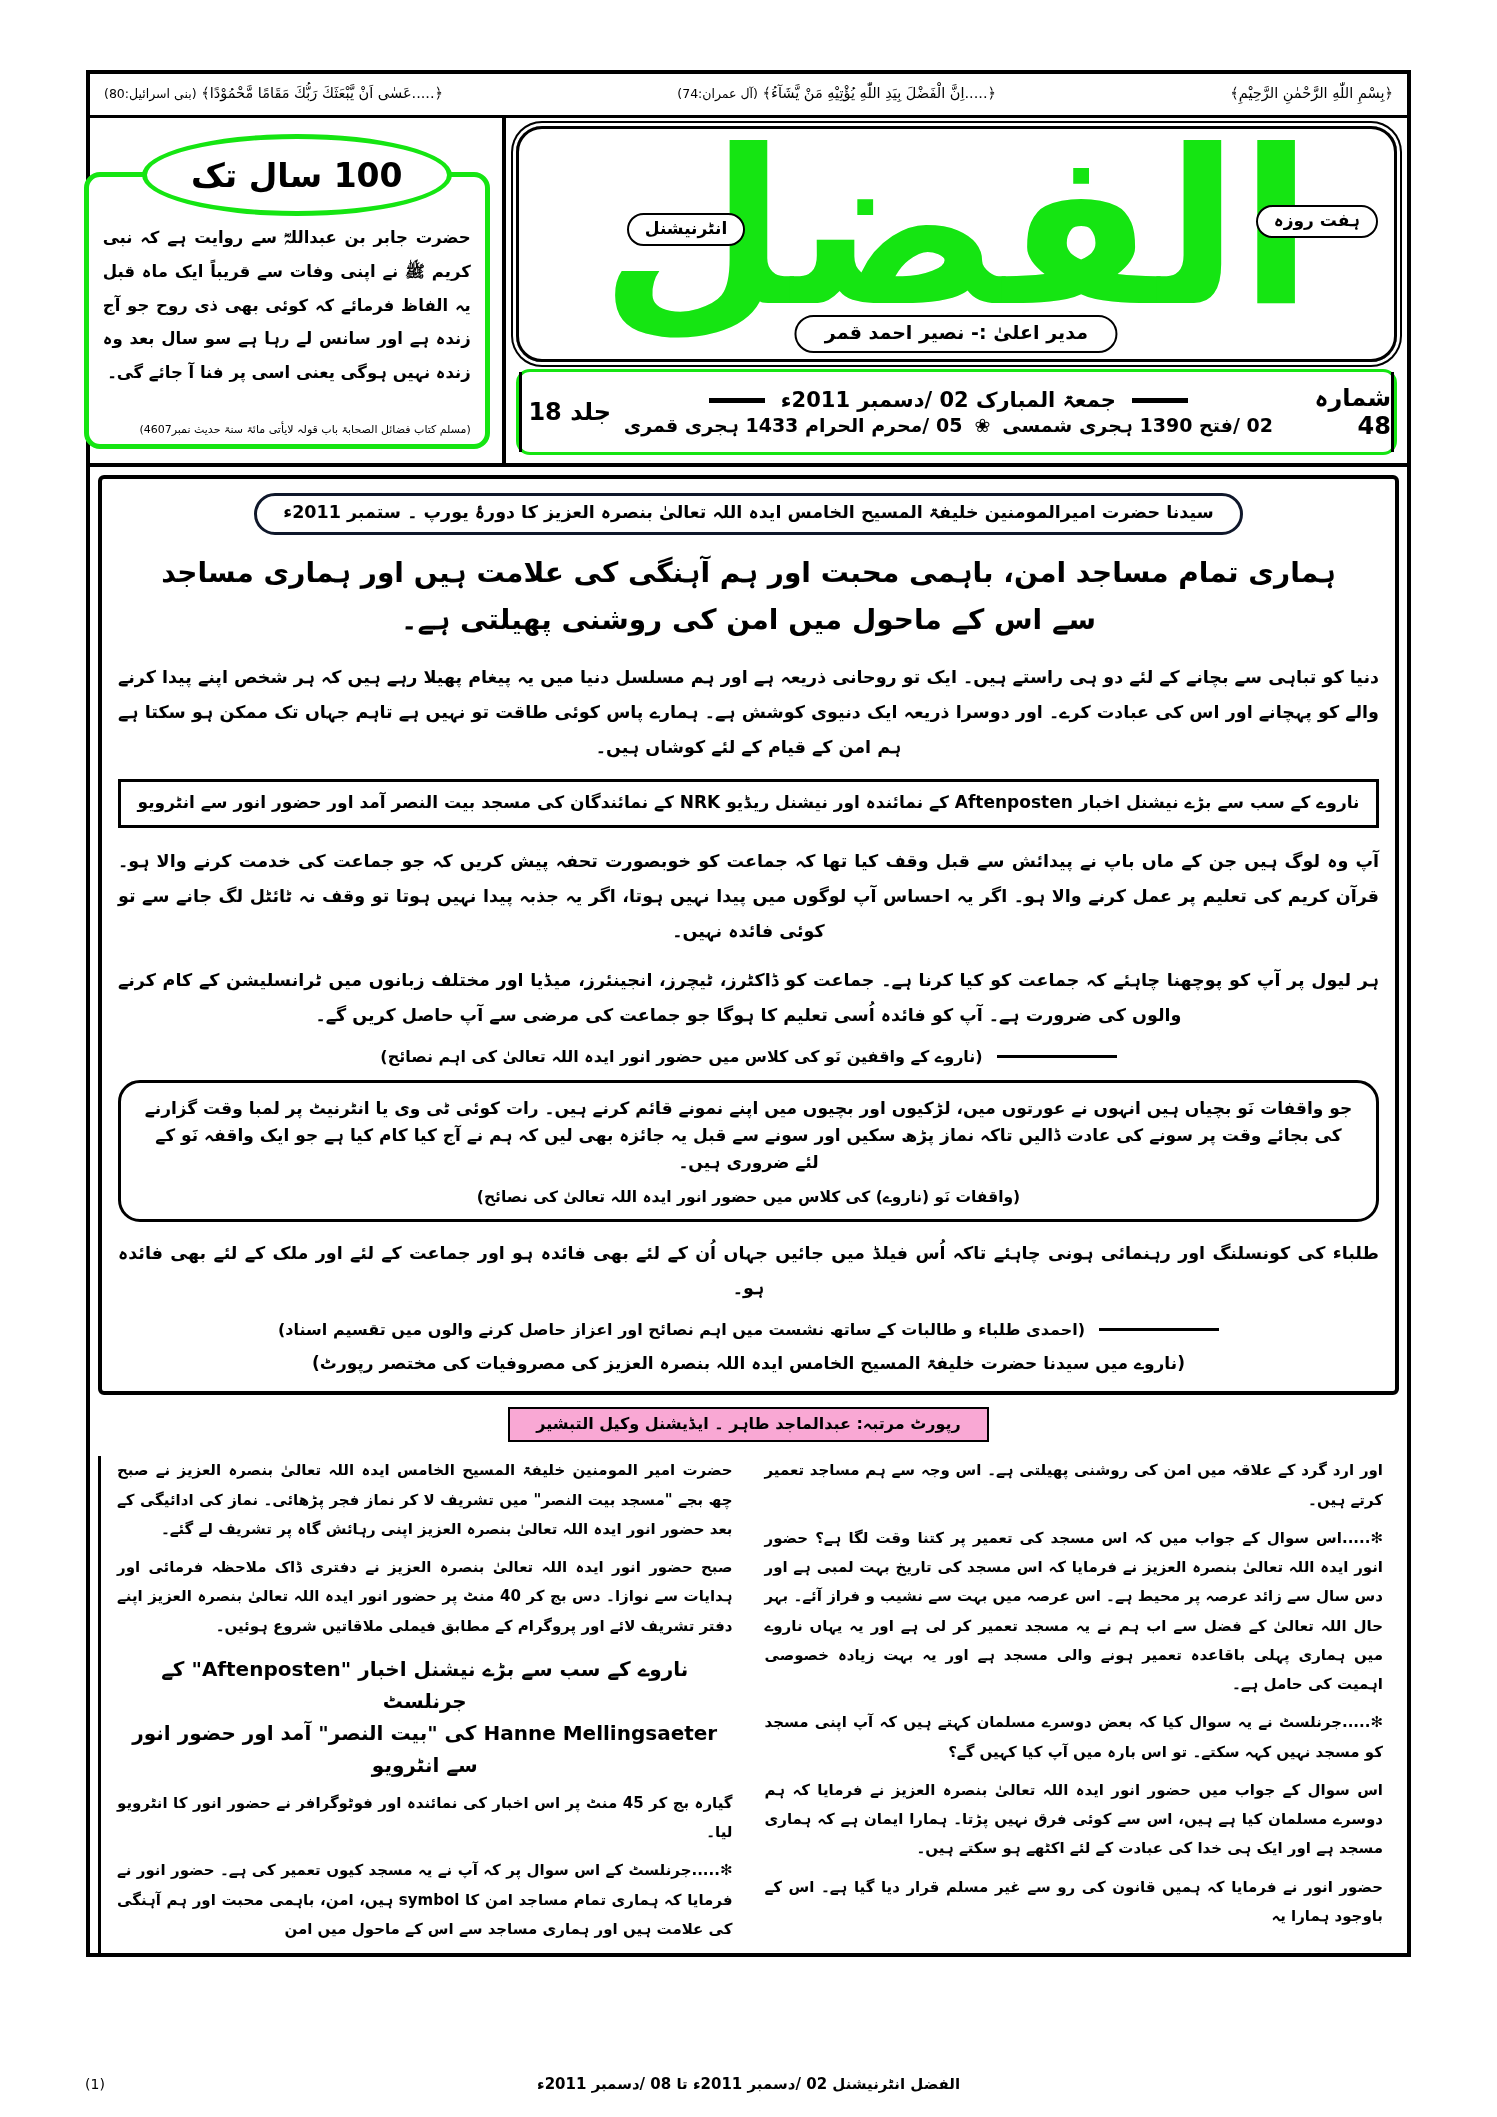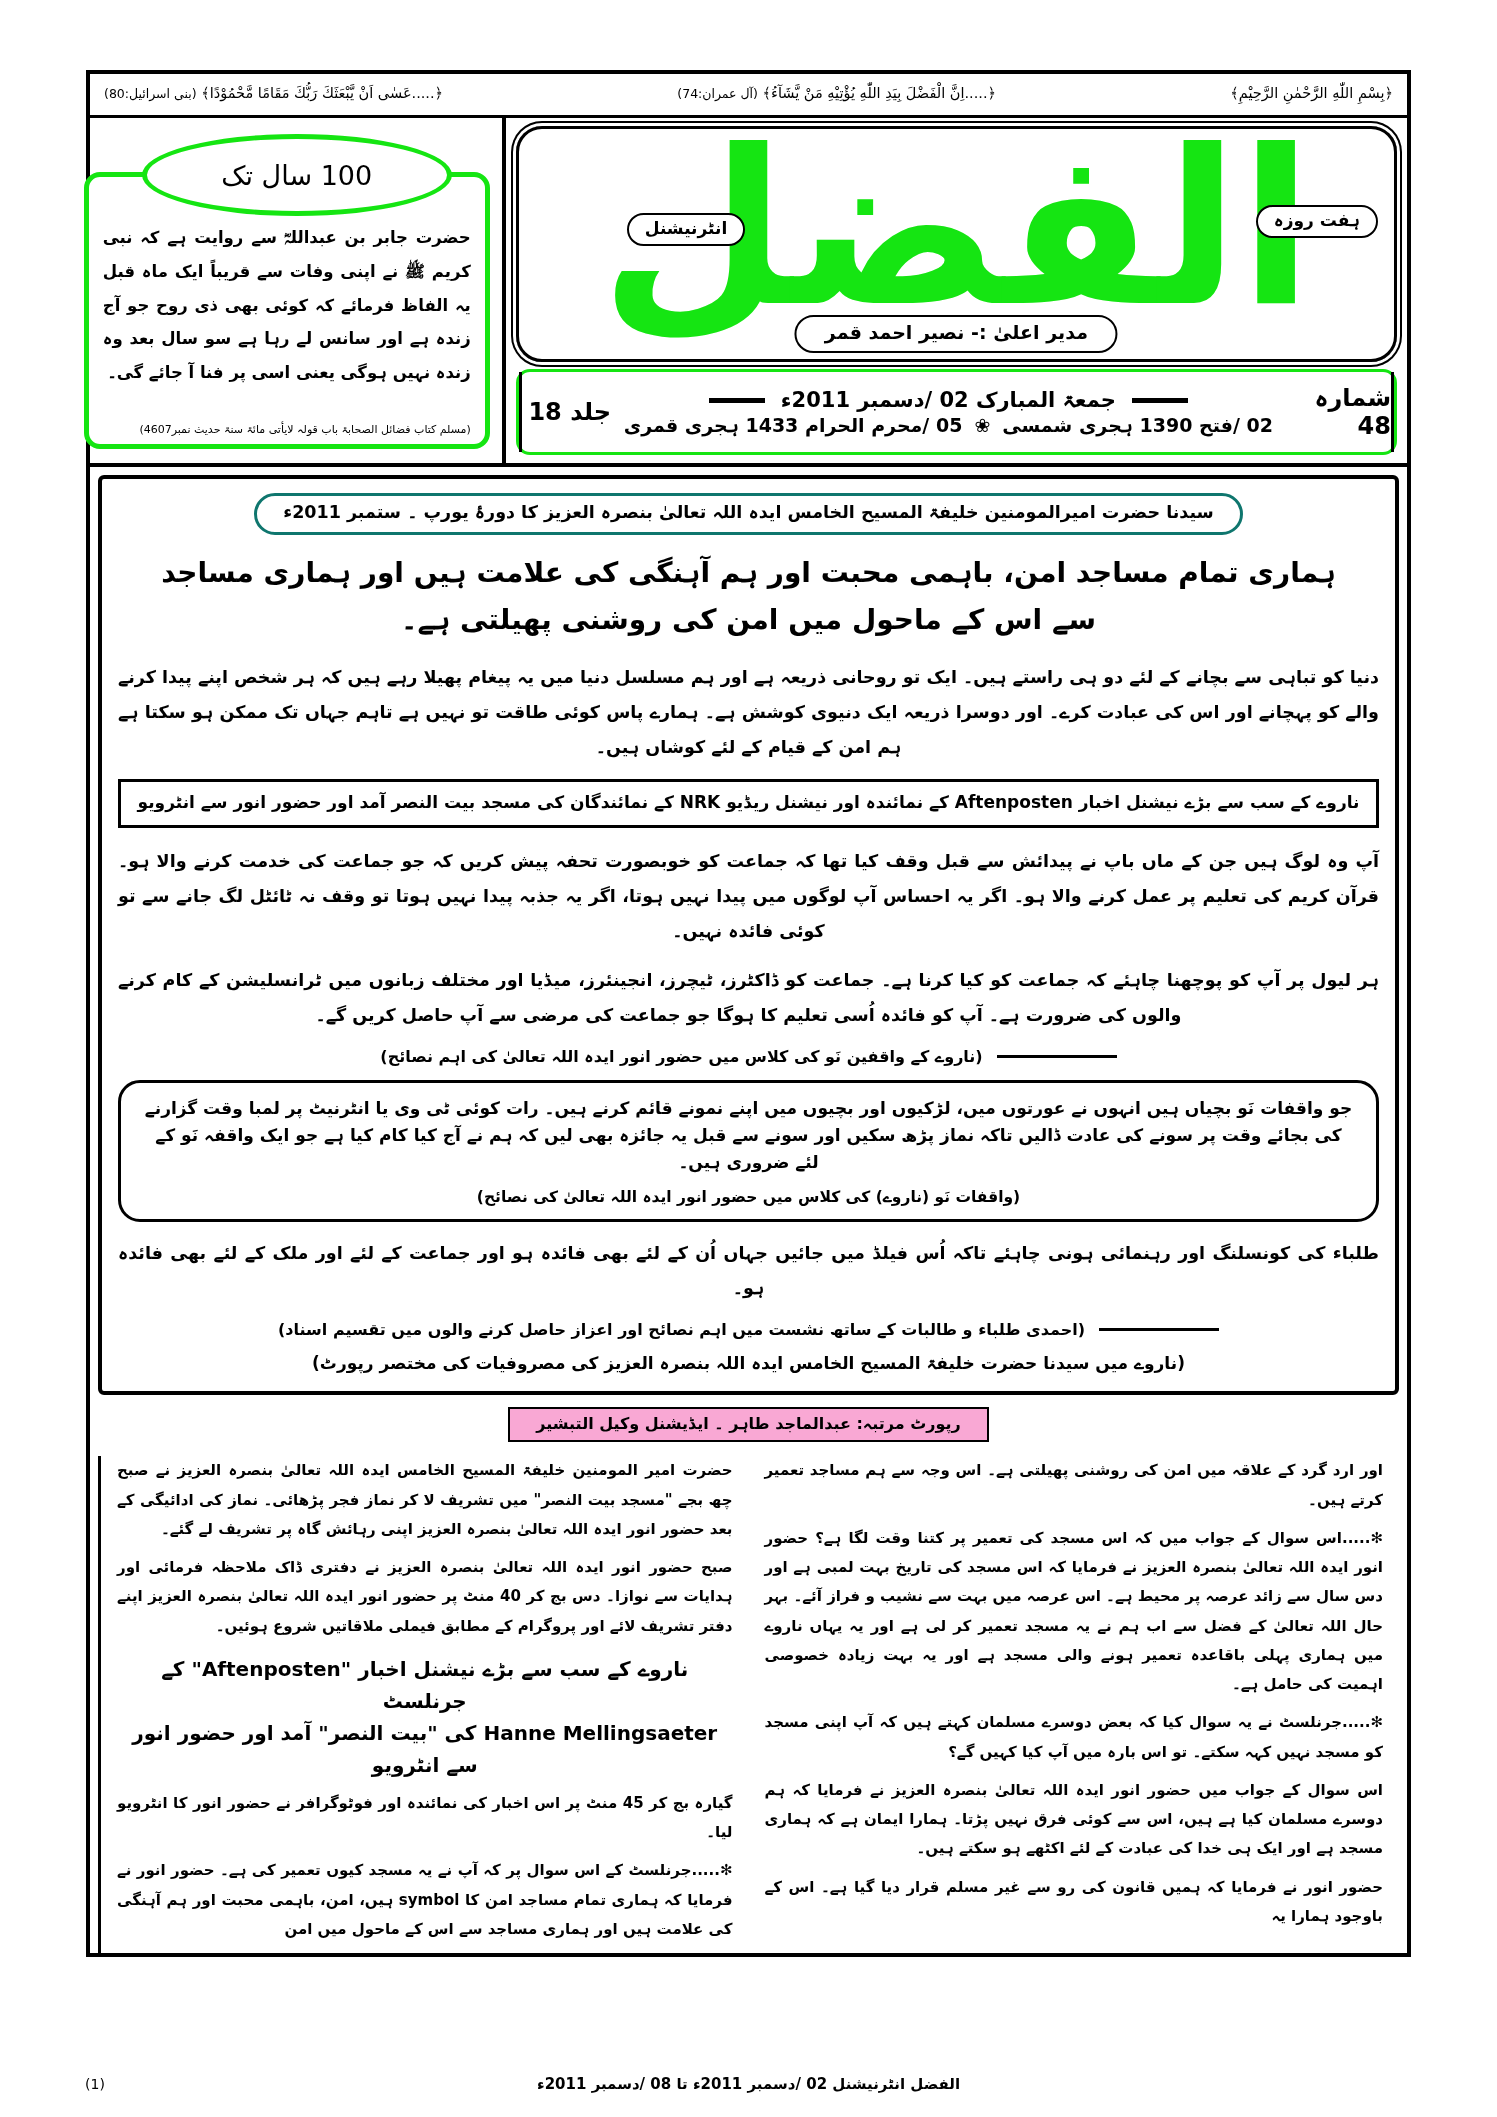--- a/index.html
+++ b/index.html
@@ -160,21 +160,21 @@
     top:4px;
     right:38px;
     width:300px;height:72px;
     border:5px solid #15E512;
     border-radius:50%;
     background:#fff;
     z-index:4;
     display:flex;align-items:center;justify-content:center;
   }
   .hadith-ellipse span{
-    font-size:27px;font-weight:normal;color:#000;
+    font-size:33px;font-weight:bold;color:#000;
     letter-spacing:0px;
   }
   .hadith-box{
     position:absolute;
     top:42px;left:0;right:0;bottom:2px;
     border:5px solid #15E512;
     border-radius:16px;
     background:#fff;
     padding:44px 14px 8px 14px;
     box-sizing:border-box;
@@ -197,21 +197,21 @@
   
   .article-frame{
     margin:8px 8px 0 8px;
     border:4px solid #000;
     border-radius:6px;
     padding:14px 16px 14px 16px;
     box-sizing:border-box;
   }
   .kicker{
     margin:0 auto 14px auto;
-    border:3px solid #0f766e;
+    border:3px solid #0f172a;
     border-radius:24px;
     padding:5px 26px 7px 26px;
     font-size:17.5px;
     font-weight:bold;
     width:fit-content;
     max-width:96%;
     text-align:center;
     line-height:1.35;
   }
   .headline{

